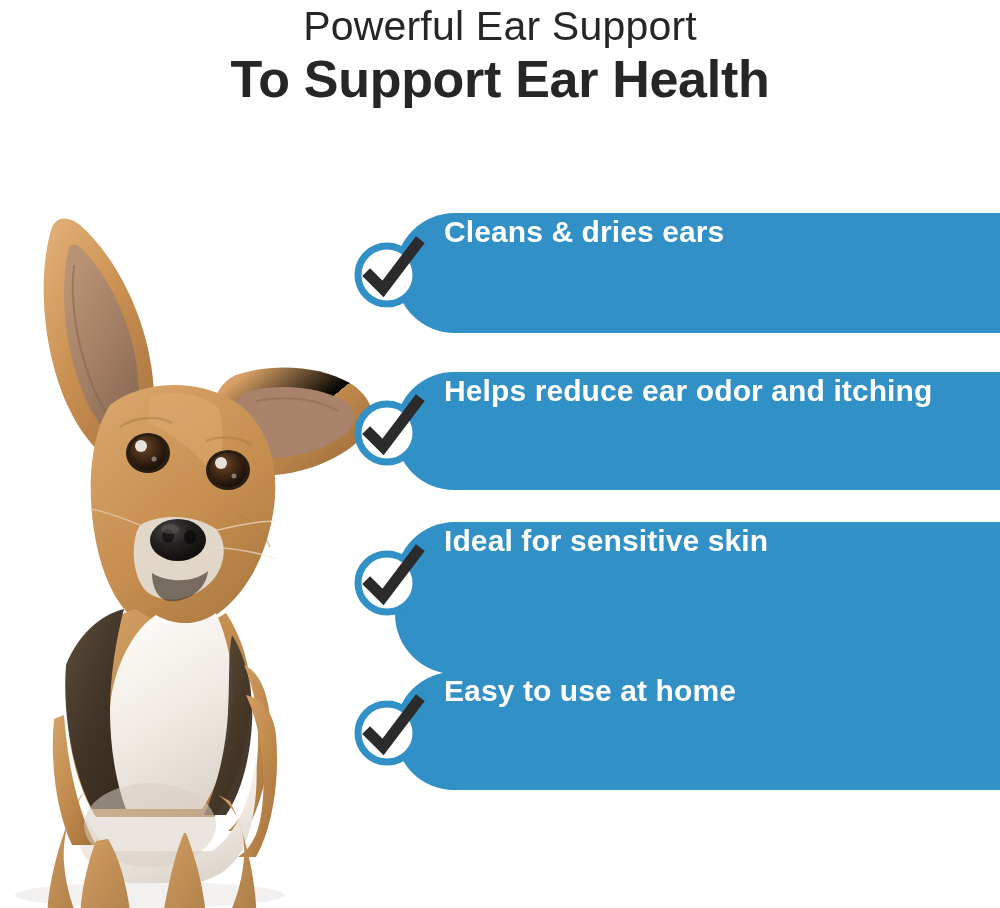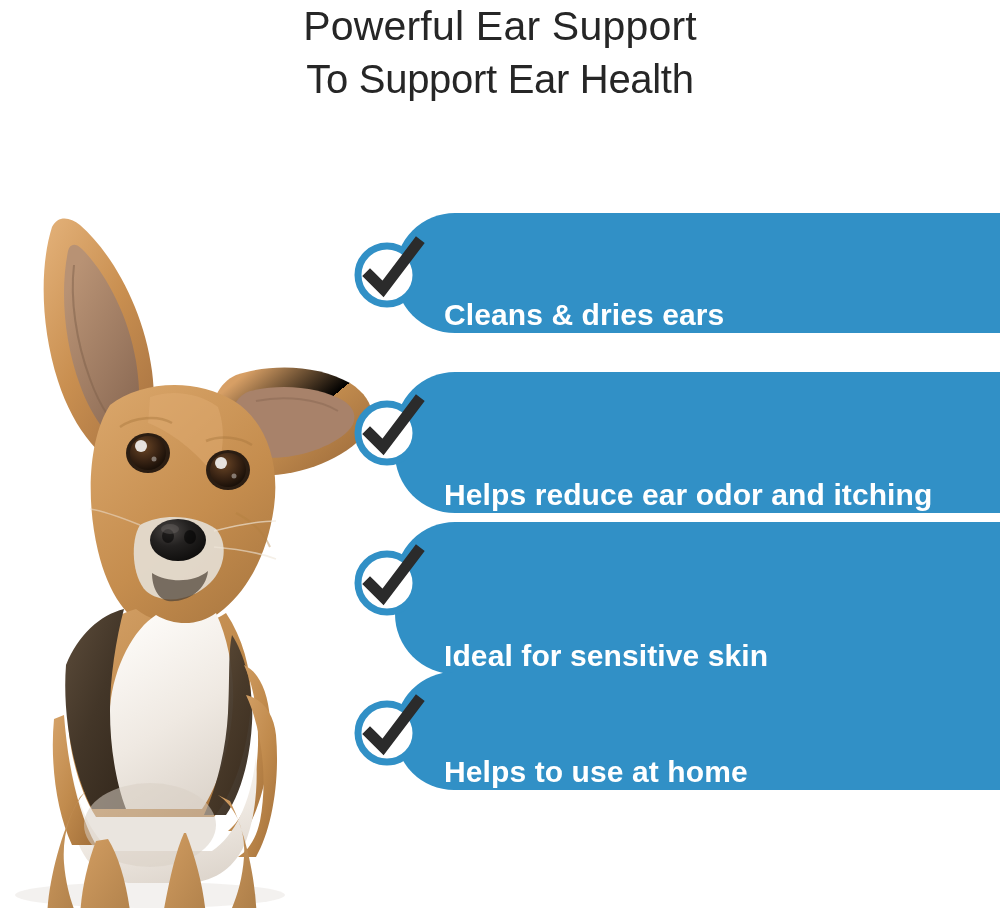--- a/index.html
+++ b/index.html
@@ -31,22 +31,22 @@
     font-family: "Liberation Sans", sans-serif;
     font-size: 41px;
     font-weight: 400;
     color: #262626;
     letter-spacing: 0.2px;
     line-height: 50px;
     margin-top: 1px;
   }
   .heading-line2 {
     font-family: "Liberation Sans", sans-serif;
-    font-size: 40px;
-    font-weight: 400;
+    font-size: 52px;
+    font-weight: 700;
     color: #262626;
     letter-spacing: -0.3px;
     line-height: 60px;
     margin-top: -2px;
   }
 
   
   .dog-photo {
     position: absolute;
     left: 0;
@@ -57,34 +57,34 @@
 
   
   .banner {
     position: absolute;
     left: 395px;
     right: 0;
     background: #3190c6;
     border-top-left-radius: 60px;
     border-bottom-left-radius: 60px;
     display: flex;
-    align-items: flex-end;
+    align-items: flex-start;
   }
   .banner-text {
     color: #ffffff;
     font-family: "Liberation Sans", sans-serif;
     font-weight: 700;
     font-size: 30px;
     line-height: 37px;
     letter-spacing: 0.1px;
     margin-left: 49px;
     padding-right: 20px;
   }
   .banner-1 { top: 213px; height: 120px; }
-  .banner-2 { top: 372px; height: 141px; }
+  .banner-2 { top: 372px; height: 118px; }
   .banner-3 { top: 522px; height: 152px; }
   .banner-4 { top: 672px; height: 118px; }
 
   
   .check-icon {
     position: absolute;
     width: 78px;
     height: 78px;
     left: 350px;
   }
@@ -331,21 +331,21 @@
     <div class="banner-text">Ideal for sensitive skin</div>
   </div>
   <div class="check-icon check-3">
     <svg width="78" height="78" viewBox="0 0 78 78" xmlns="http://www.w3.org/2000/svg">
       <circle cx="37" cy="41" r="29" fill="#ffffff" stroke="#3190c6" stroke-width="7"></circle>
       <path d="M20 42 L33 55 L67 10" fill="none" stroke="#2b2b2b" stroke-width="11" stroke-linecap="square" stroke-linejoin="miter"></path>
     </svg>
   </div>
 
   <div class="banner banner-4">
-    <div class="banner-text">Helps to use at home</div>
+    <div class="banner-text">Easy to use at home</div>
   </div>
   <div class="check-icon check-4">
     <svg width="78" height="78" viewBox="0 0 78 78" xmlns="http://www.w3.org/2000/svg">
       <circle cx="37" cy="41" r="29" fill="#ffffff" stroke="#3190c6" stroke-width="7"></circle>
       <path d="M20 42 L33 55 L67 10" fill="none" stroke="#2b2b2b" stroke-width="11" stroke-linecap="square" stroke-linejoin="miter"></path>
     </svg>
   </div>
 
 </div>
 

